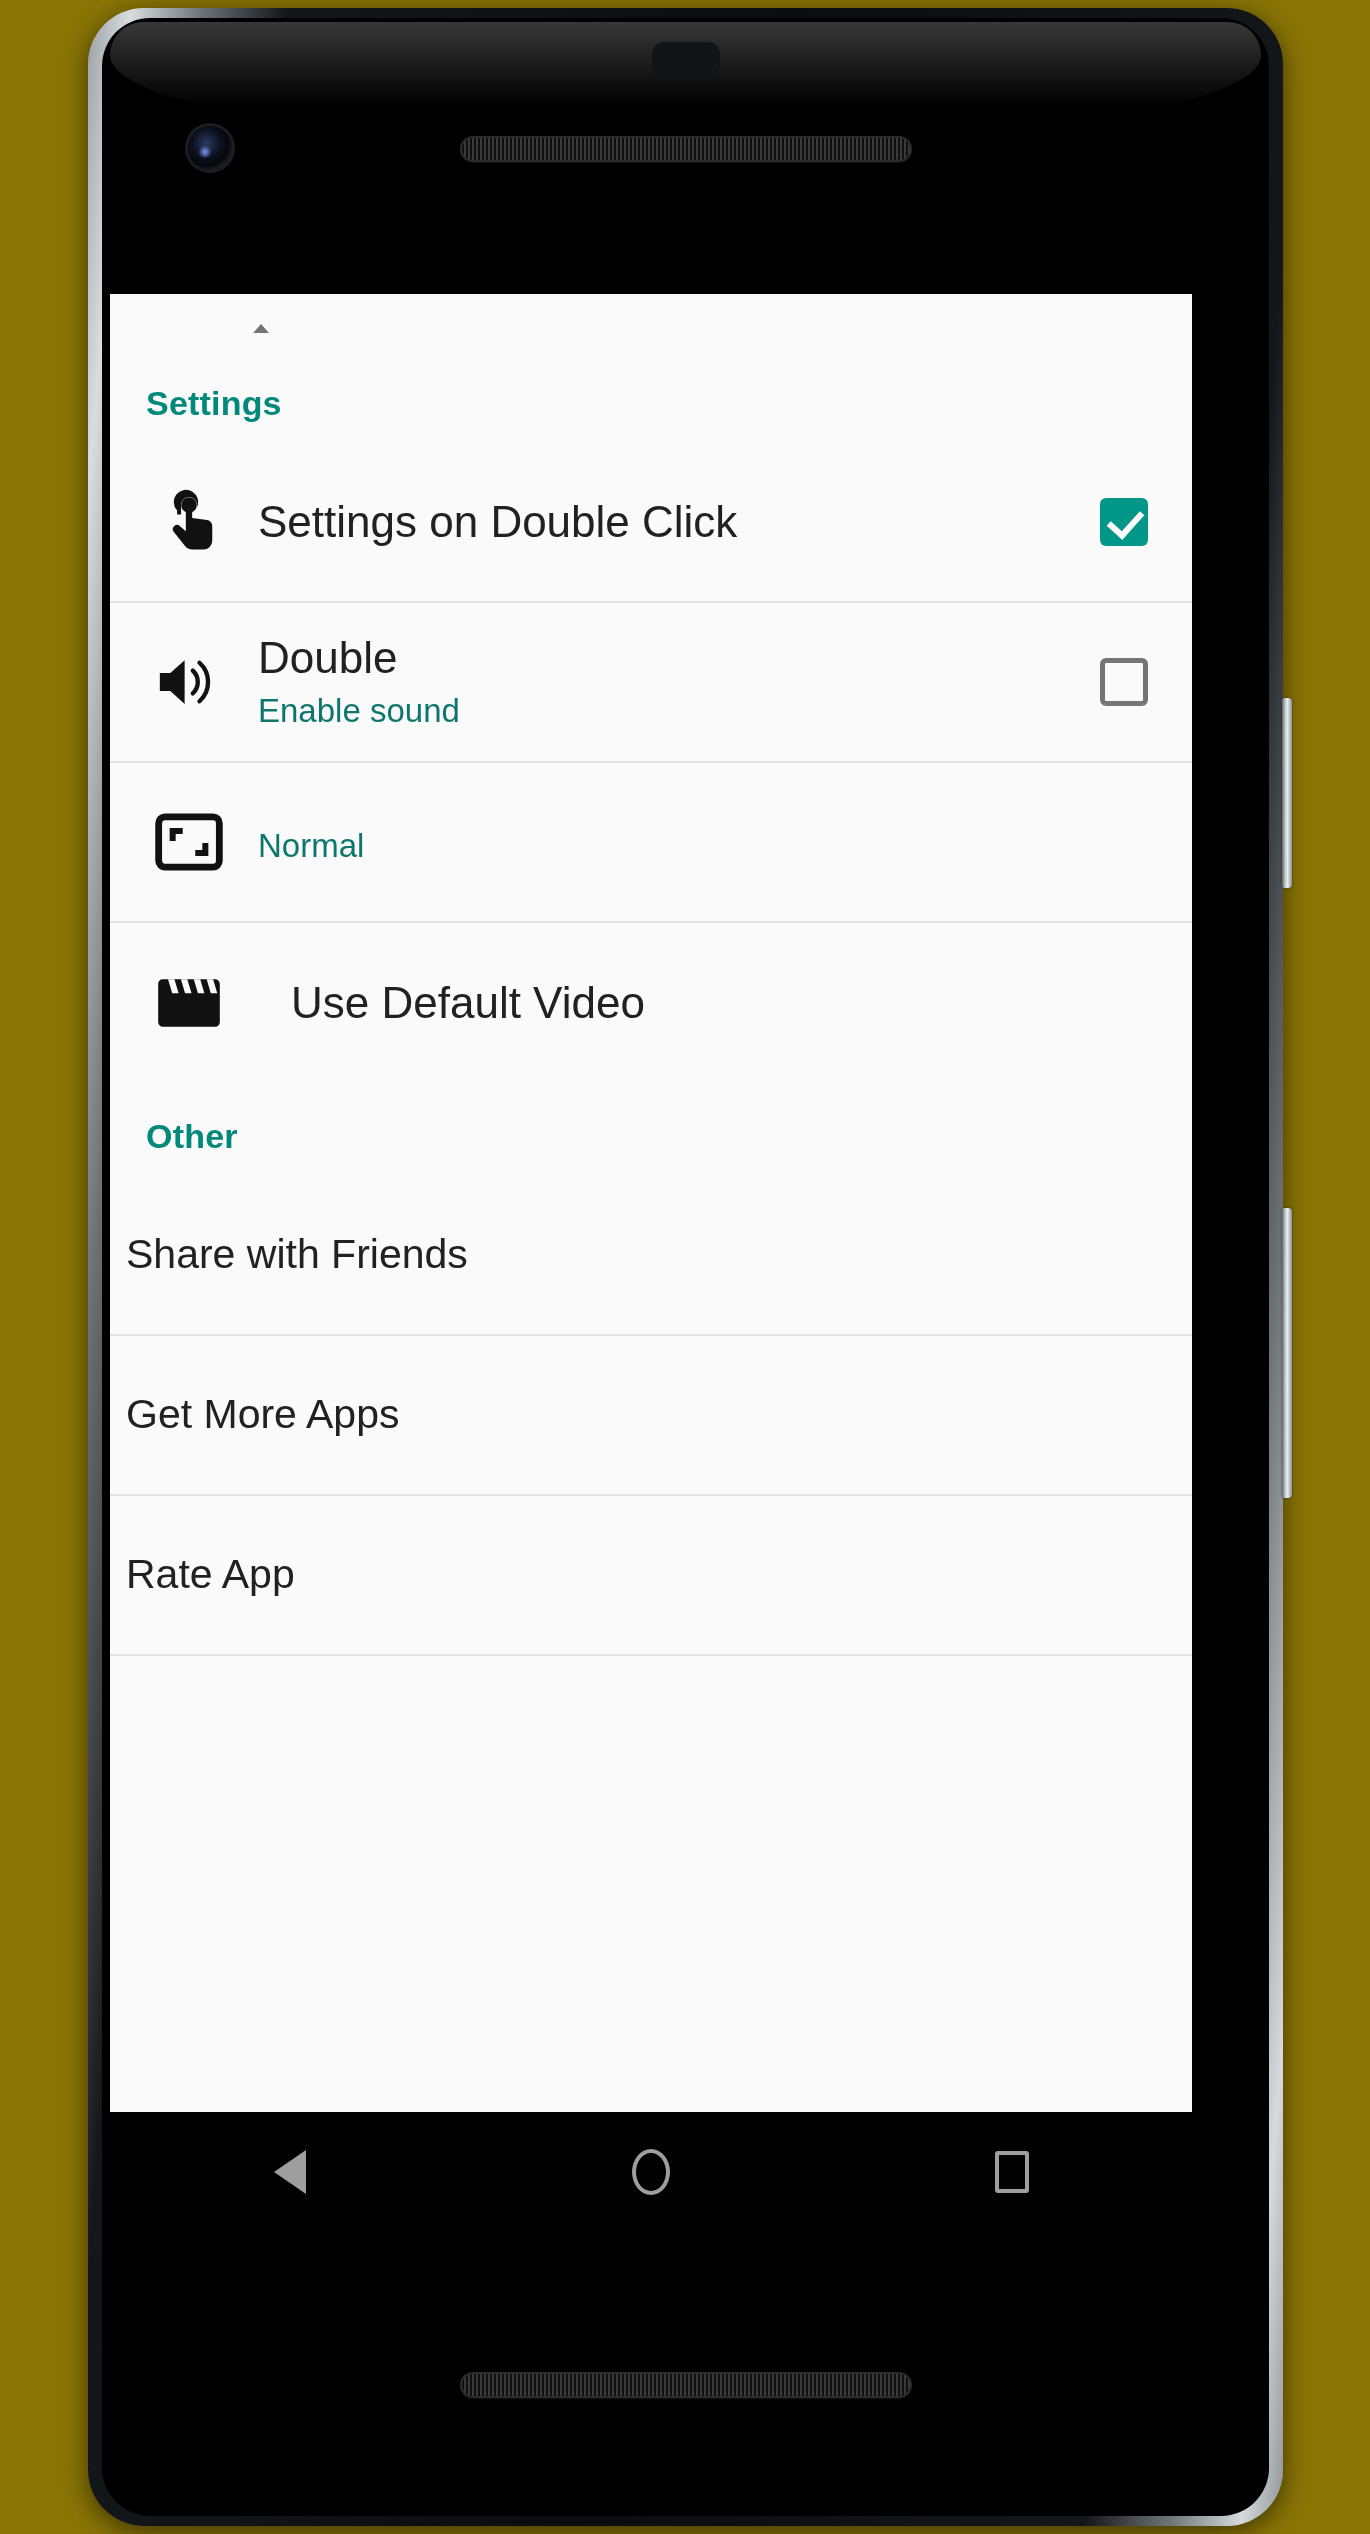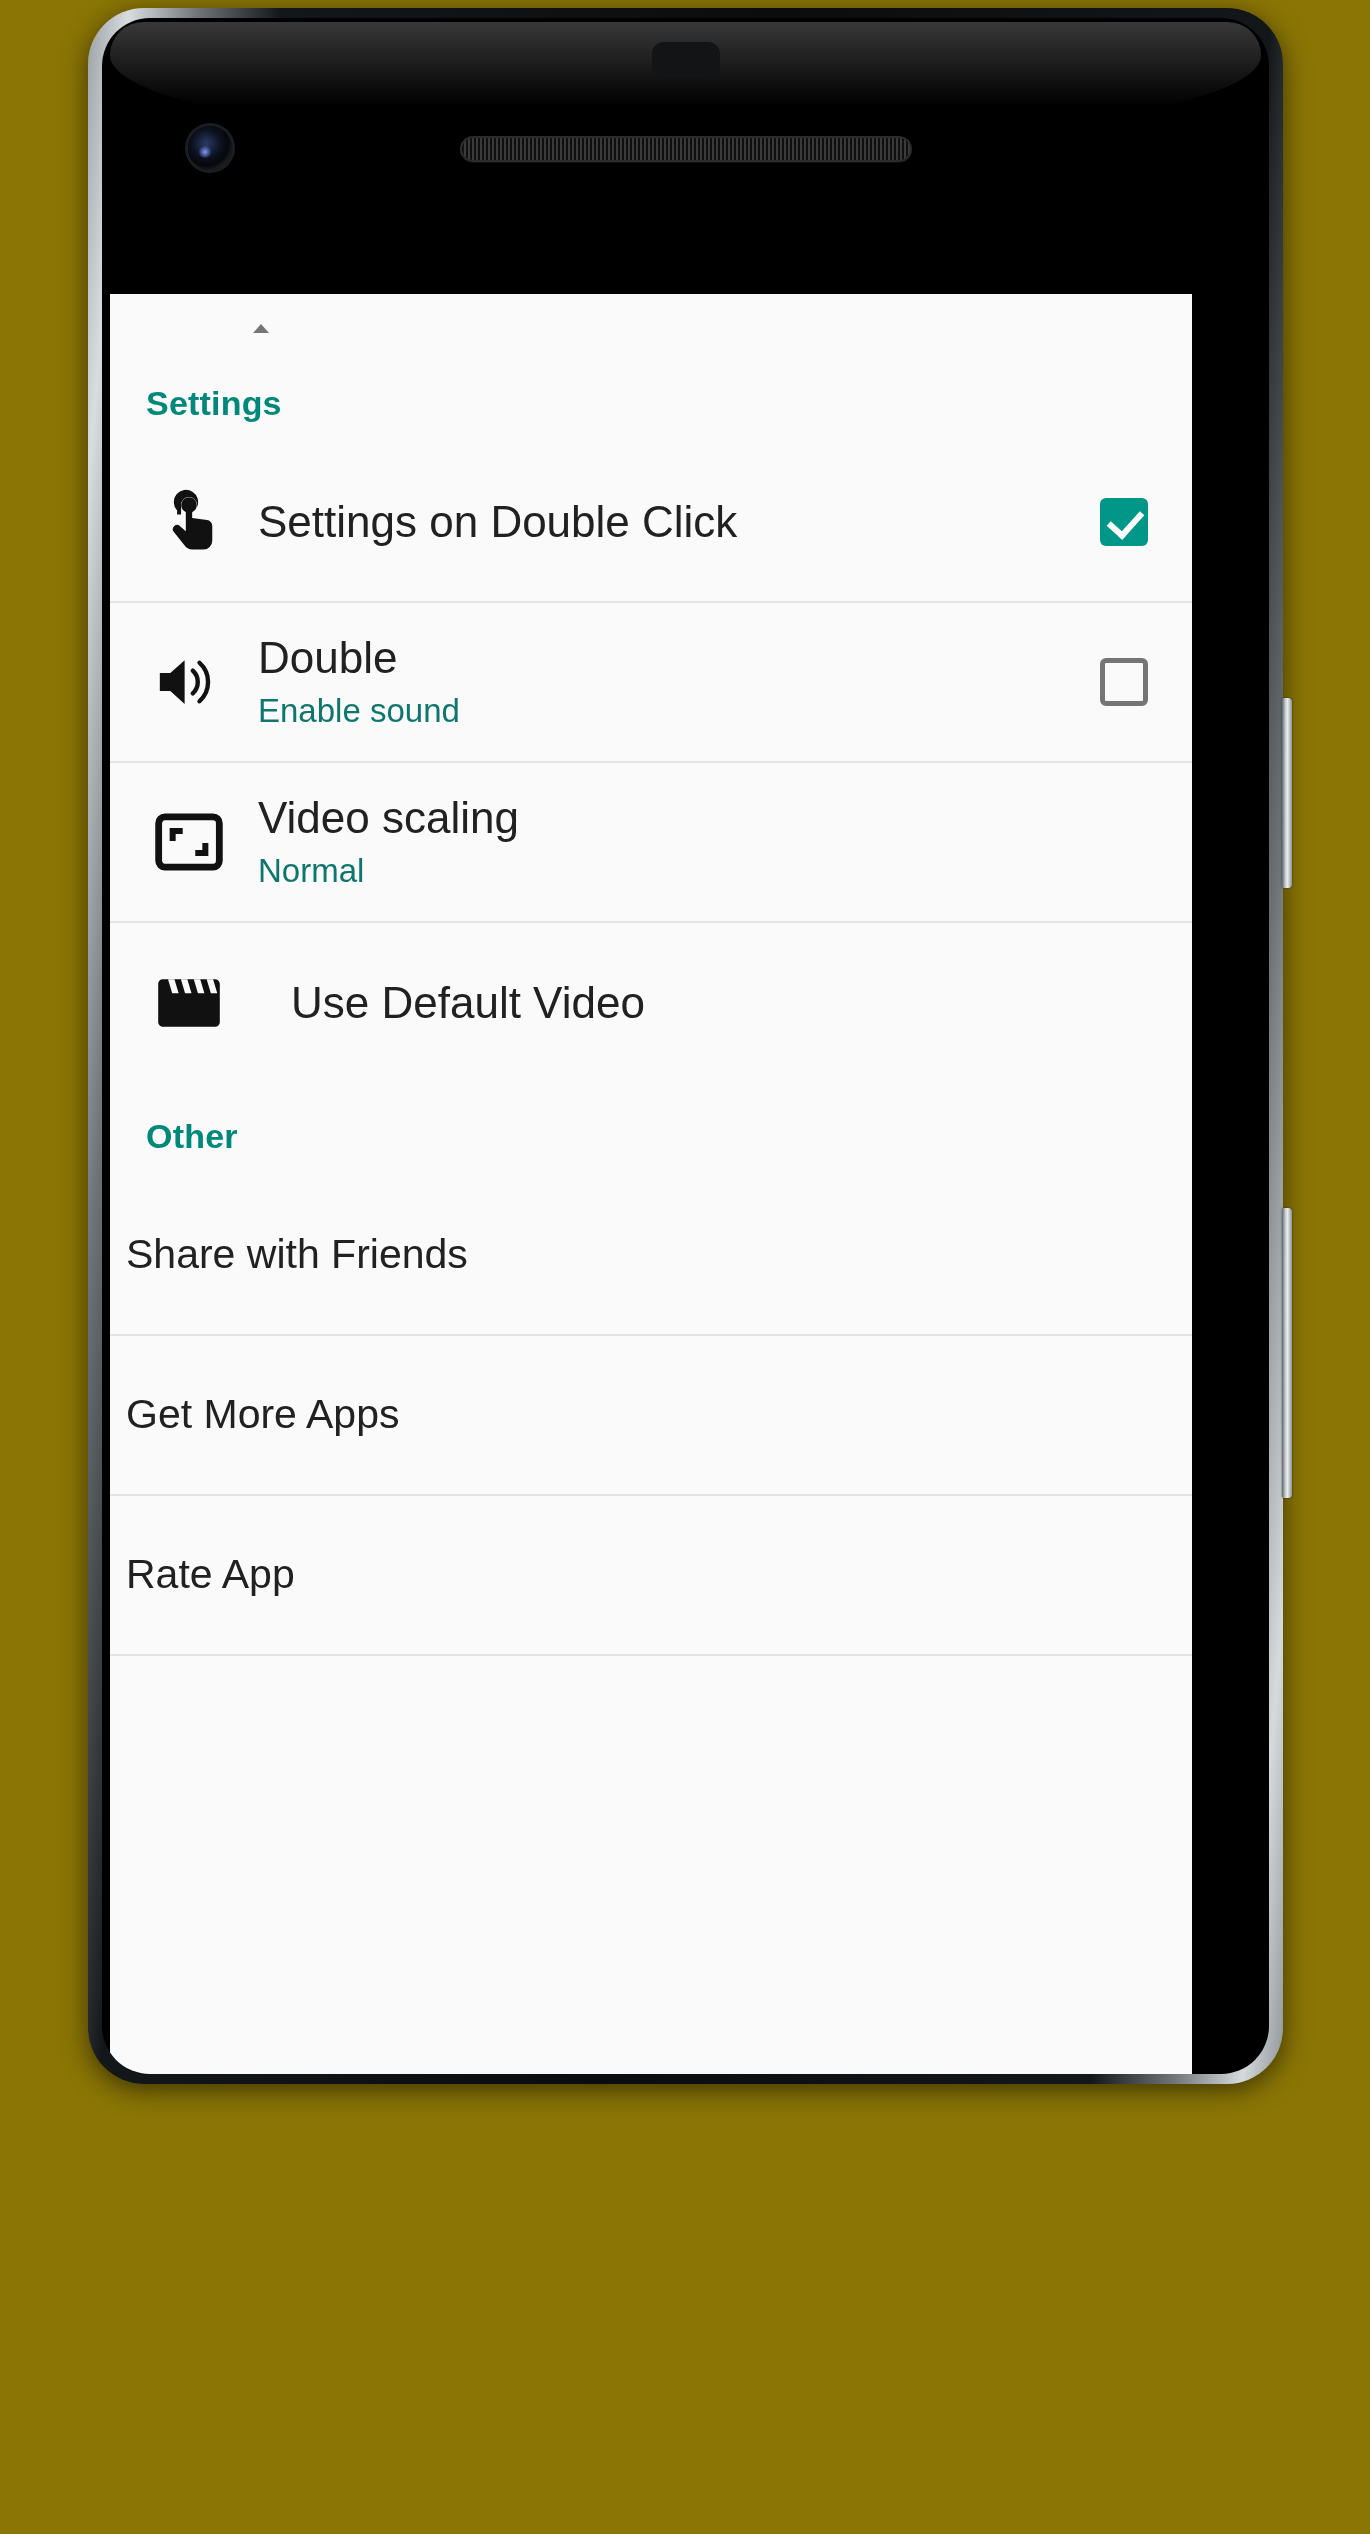--- a/index.html
+++ b/index.html
@@ -15,21 +15,21 @@
     font-family: "Liberation Sans", sans-serif;
     position: relative;
   }
 
   
   #phone-device {
     position: absolute;
     left: 88px;
     top: 8px;
     width: 1195px;
-    height: 2076px;
+    height: 2518px;
     border-radius: 56px;
     background: linear-gradient(95deg, #9aa0a4 0%, #d8dde0 3%, #6e7478 8%, #14171a 14%,
                 #0a0c0d 50%, #14171a 86%, #6e7478 92%, #d5dadd 97%, #8f9599 100%);
     box-shadow: 0 6px 26px rgba(0,0,0,0.55);
   }
 
   #phone-frame-inner {
     position: absolute;
     left: 14px;
     top: 10px;
@@ -439,21 +439,20 @@
 
           <div class="pref-row">
             <div class="pref-icon">
               <svg width="68" height="58" viewBox="0 0 26 22">
                 <rect x="1.4" y="1.4" width="23.2" height="19.2" rx="2.4" fill="none" stroke="#111" stroke-width="2.6"></rect>
                 <path fill="#111" d="M5.6 5.6h5v2.3H7.9v2.7H5.6z"></path>
                 <path fill="#111" d="M20.4 16.4h-5v-2.3h2.7v-2.7h2.3z"></path>
               </svg>
             </div>
             <div class="pref-text">
-              <div class="pref-title">Video scaling</div>
               <div class="pref-summary">Normal</div>
             </div>
           </div>
 
 
           <div class="pref-row no-divider">
             <div class="pref-icon">
               <svg width="70" height="62" viewBox="0 0 25 22">
                 <path fill="#111" d="M3.2 2.5h18.6c1 0 1.7.8 1.7 1.7v13.6c0 1-.8 1.7-1.7 1.7H3.2c-1 0-1.7-.8-1.7-1.7V4.2c0-1 .8-1.7 1.7-1.7z"></path>
                 <path fill="#fafafa" d="M5.0 2.5h2.3l1.5 5H6.5zM9.6 2.5h2.3l1.5 5h-2.3zM14.2 2.5h2.3l1.5 5h-2.3zM18.8 2.5h2.3l1.5 5h-2.3z"></path>

